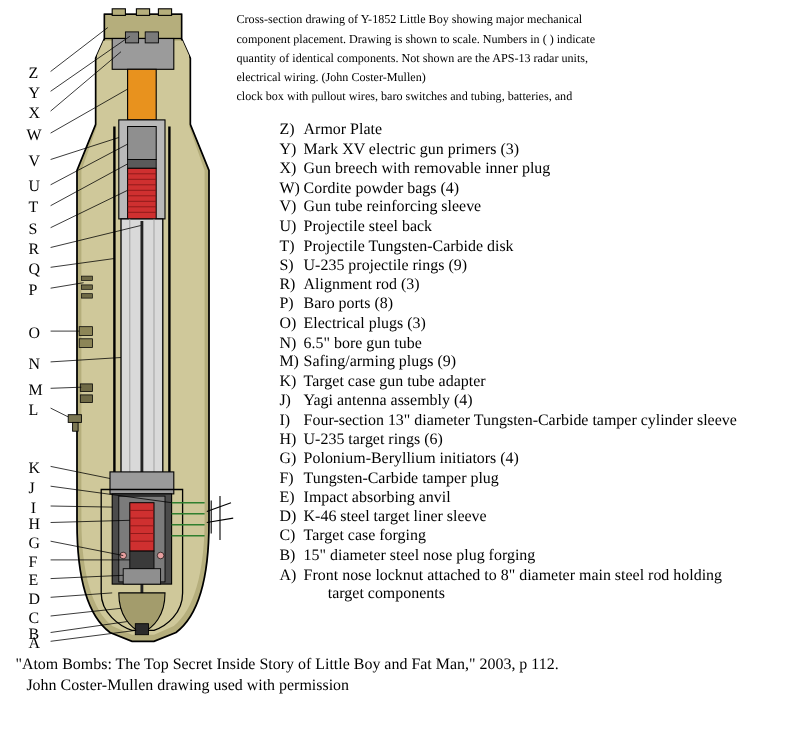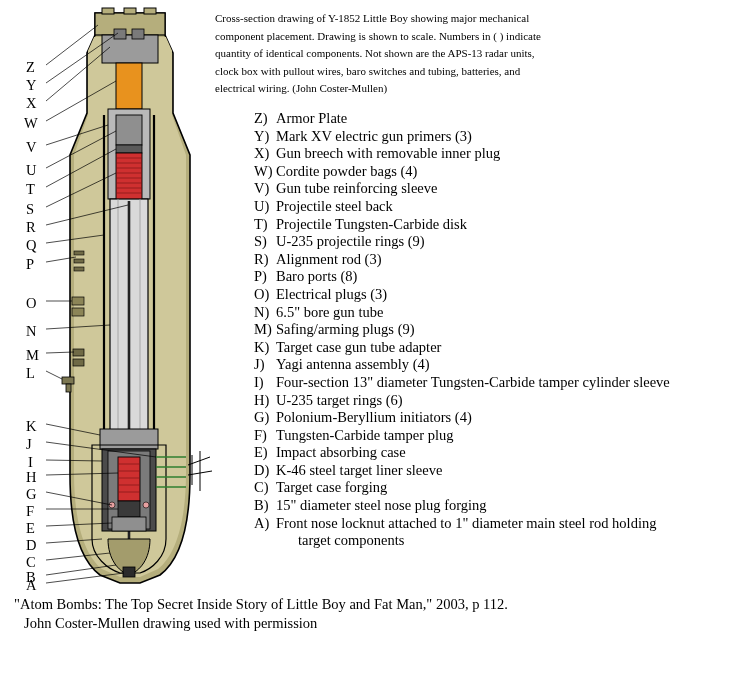--- a/index.html
+++ b/index.html
@@ -276,22 +276,22 @@
         <line x1="6" y1="570" x2="76" y2="560"></line>
         <line x1="6" y1="578" x2="84" y2="568"></line>
       </g>
     </svg>
   </div>
 
   <div class="intro">
     <div>Cross-section drawing of Y-1852 Little Boy showing major mechanical</div>
     <div>component placement. Drawing is shown to scale.  Numbers in ( ) indicate</div>
     <div>quantity of identical components.  Not shown are the APS-13 radar units,</div>
+    <div>electrical wiring.  (John Coster-Mullen)</div>
     <div>clock box with pullout wires, baro switches and tubing, batteries, and</div>
-    <div>electrical wiring.  (John Coster-Mullen)</div>
   </div>
 
   <div class="legend">
     <div class="legend-row"><span class="lkey">Z)</span><span>Armor Plate</span></div>
     <div class="legend-row"><span class="lkey">Y)</span><span>Mark XV electric gun primers (3)</span></div>
     <div class="legend-row"><span class="lkey">X)</span><span>Gun breech with removable inner plug</span></div>
     <div class="legend-row"><span class="lkey">W)</span><span>Cordite powder bags (4)</span></div>
     <div class="legend-row"><span class="lkey">V)</span><span>Gun tube reinforcing sleeve</span></div>
     <div class="legend-row"><span class="lkey">U)</span><span>Projectile steel back</span></div>
     <div class="legend-row"><span class="lkey">T)</span><span>Projectile Tungsten-Carbide disk</span></div>
@@ -300,25 +300,25 @@
     <div class="legend-row"><span class="lkey">P)</span><span>Baro ports (8)</span></div>
     <div class="legend-row"><span class="lkey">O)</span><span>Electrical plugs (3)</span></div>
     <div class="legend-row"><span class="lkey">N)</span><span>6.5" bore gun tube</span></div>
     <div class="legend-row"><span class="lkey">M)</span><span>Safing/arming plugs (9)</span></div>
     <div class="legend-row"><span class="lkey">K)</span><span>Target case gun tube adapter</span></div>
     <div class="legend-row"><span class="lkey">J)</span><span>Yagi antenna assembly (4)</span></div>
     <div class="legend-row"><span class="lkey">I)</span><span>Four-section 13" diameter Tungsten-Carbide tamper cylinder sleeve</span></div>
     <div class="legend-row"><span class="lkey">H)</span><span>U-235 target rings (6)</span></div>
     <div class="legend-row"><span class="lkey">G)</span><span>Polonium-Beryllium initiators (4)</span></div>
     <div class="legend-row"><span class="lkey">F)</span><span>Tungsten-Carbide tamper plug</span></div>
-    <div class="legend-row"><span class="lkey">E)</span><span>Impact absorbing case</span></div>
+    <div class="legend-row"><span class="lkey">E)</span><span>Impact absorbing anvil</span></div>
     <div class="legend-row"><span class="lkey">D)</span><span>K-46 steel target liner sleeve</span></div>
     <div class="legend-row"><span class="lkey">C)</span><span>Target case forging</span></div>
     <div class="legend-row"><span class="lkey">B)</span><span>15" diameter steel nose plug forging</span></div>
-    <div class="legend-row"><span class="lkey">A)</span><span>Front nose locknut attached to 1" diameter main steel rod holding</span></div>
+    <div class="legend-row"><span class="lkey">A)</span><span>Front nose locknut attached to 8" diameter main steel rod holding</span></div>
     <div class="legend-cont">target components</div>
   </div>
 
   <div class="credit">
     <div>"Atom Bombs: The Top Secret Inside Story of Little Boy and Fat Man," 2003, p 112.</div>
     <div class="line2">John Coster-Mullen drawing used with permission</div>
   </div>
 
 </div>
 

